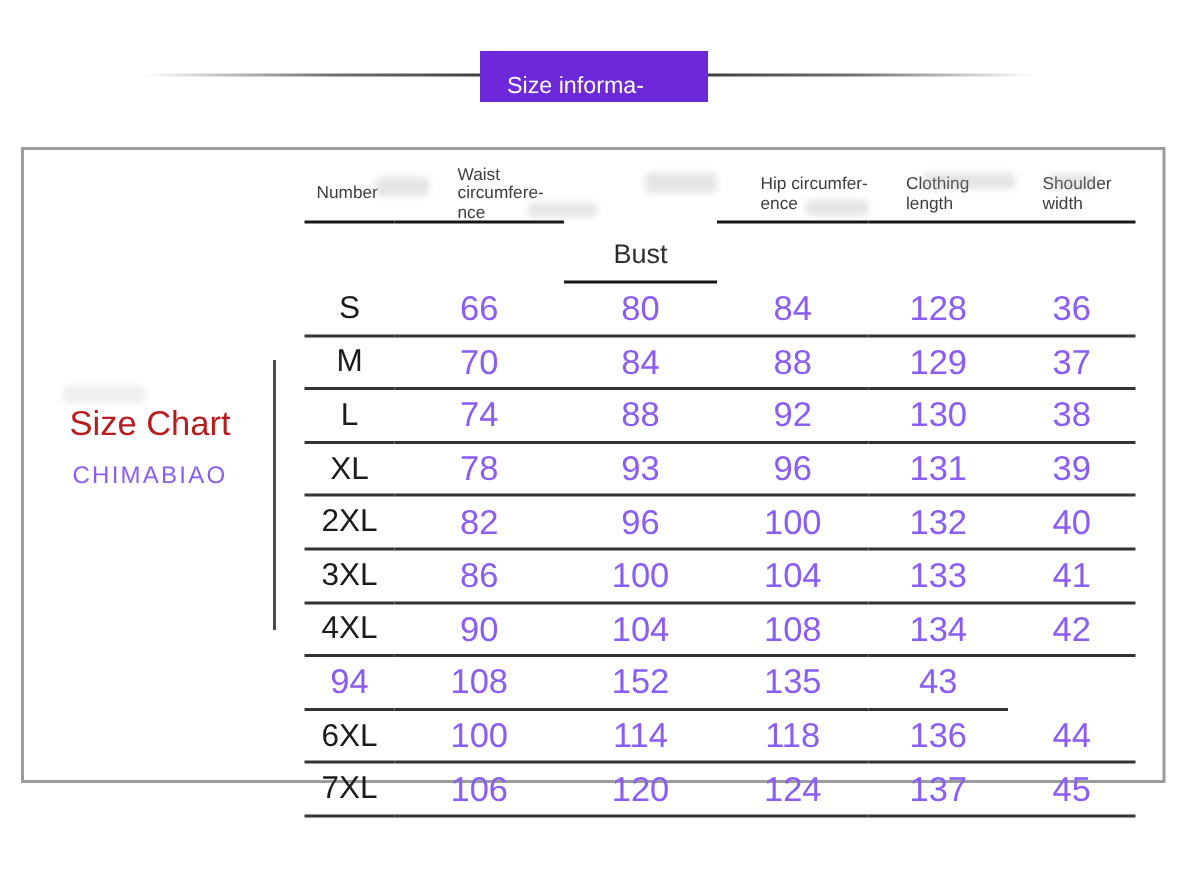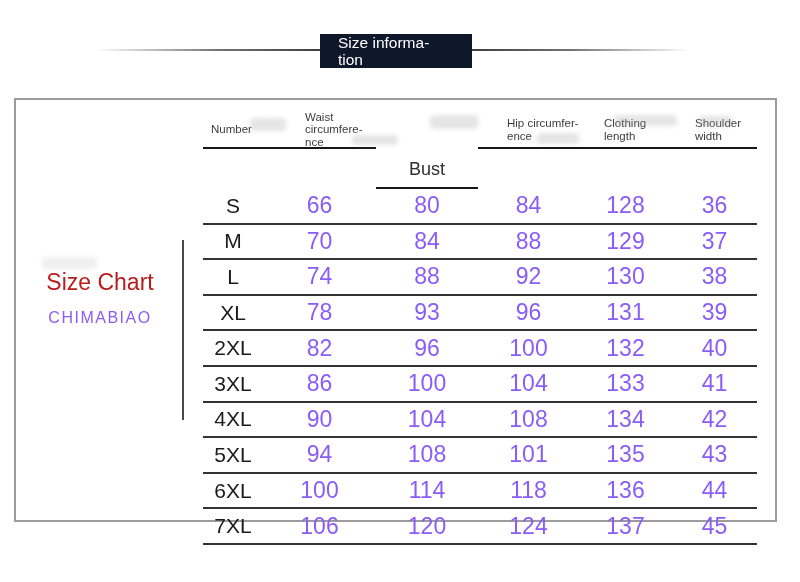--- a/index.html
+++ b/index.html
@@ -8,22 +8,22 @@
     background:#ffffff;font-family:"Liberation Sans",sans-serif;
   }
   
   .deco-line{position:absolute;top:49px;height:2px;}
   .deco-line.left{left:95px;width:225px;
     background:linear-gradient(to right,rgba(80,80,80,0) 0%,rgba(80,80,80,.8) 55%,#3f3f3f 100%);}
   .deco-line.right{left:472px;width:218px;
     background:linear-gradient(to left,rgba(80,80,80,0) 0%,rgba(80,80,80,.8) 55%,#3f3f3f 100%);}
   .banner{
     position:absolute;left:320px;top:34px;width:152px;height:34px;
-    background:#0f172a;color:#ffffff;box-sizing:border-box;
-    padding:1px 4px 0 18px;font-size:15.5px;line-height:16.5px;
+    background:#6d28d9;color:#ffffff;box-sizing:border-box;
+    padding:16px 4px 0 18px;font-size:15.5px;line-height:16.5px;
     white-space:pre-line;
   }
   
   .box{
     position:absolute;left:14px;top:98px;width:763px;height:424px;
     border:2px solid #9c9c9c;box-sizing:border-box;background:#ffffff;
   }
   
   .panel-title{
     position:absolute;left:25px;top:269px;width:150px;text-align:center;
@@ -141,24 +141,23 @@
   </div>
   <div class="grid-row">
     <div class="td size">4XL</div>
     <div class="td">90</div>
     <div class="td">104</div>
     <div class="td">108</div>
     <div class="td">134</div>
     <div class="td">42</div>
   </div>
   <div class="grid-row">
-    <div class="td size">5XL</div>
     <div class="td">94</div>
     <div class="td">108</div>
-    <div class="td">101</div>
+    <div class="td">152</div>
     <div class="td">135</div>
     <div class="td">43</div>
   </div>
   <div class="grid-row">
     <div class="td size">6XL</div>
     <div class="td">100</div>
     <div class="td">114</div>
     <div class="td">118</div>
     <div class="td">136</div>
     <div class="td">44</div>

